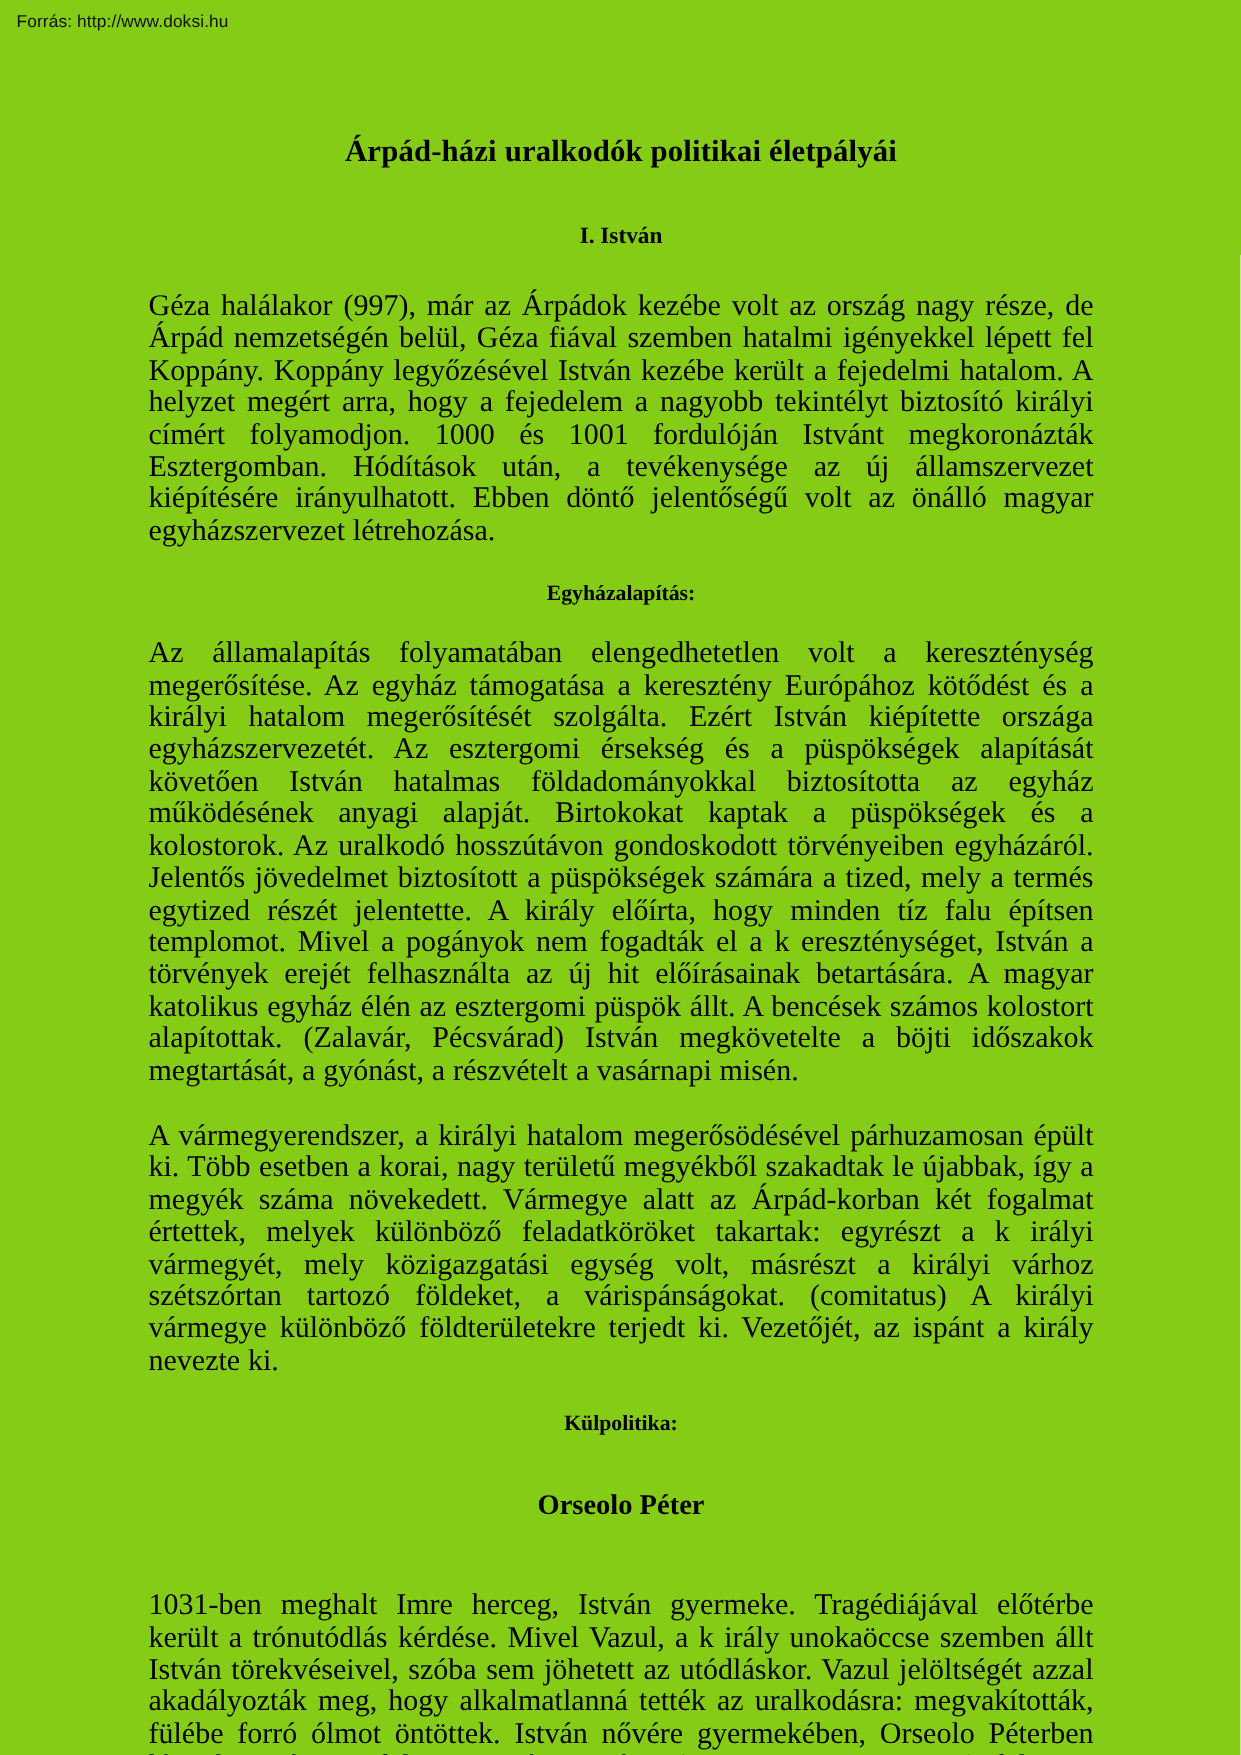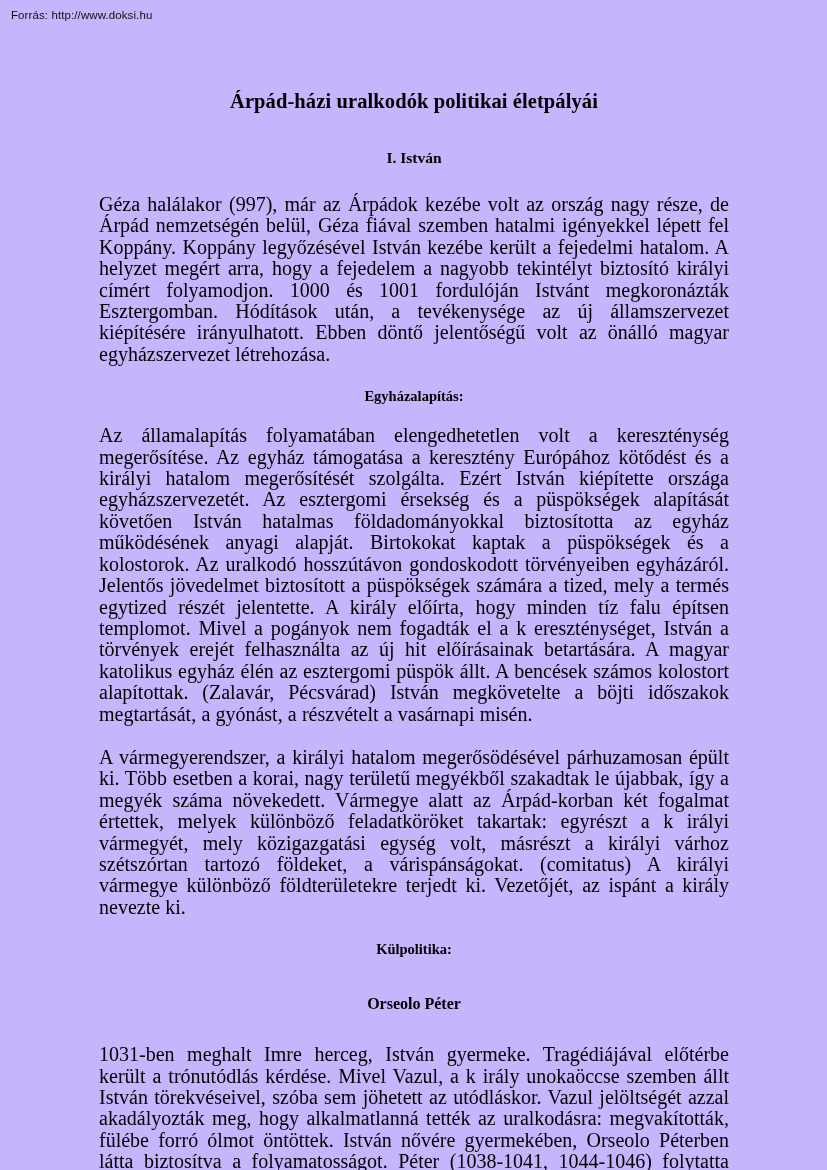--- a/index.html
+++ b/index.html
@@ -6,21 +6,21 @@
   html, body {
     margin: 0;
     padding: 0;
     background: #ffffff;
   }
 
   .page {
     position: relative;
     width: 827px;
     height: 1170px;
-    background: #c4b5fd;
+    background: #84cc16;
     overflow: hidden;
     font-family: "Liberation Serif", "DejaVu Serif", serif;
     color: #000000;
     -webkit-font-smoothing: antialiased;
   }
 
   
   .source-line {
     position: absolute;
     top: 9px;
@@ -53,23 +53,23 @@
 
   .ruler-heading {
     font-size: 15.5px;
     font-weight: bold;
     text-align: center;
     margin: 0 0 26px 0;
     line-height: 20px;
   }
 
   .ruler-heading.large {
-    font-size: 16px;
+    font-size: 19px;
     margin-top: 34px;
-    margin-bottom: 28px;
+    margin-bottom: 44px;
     line-height: 24px;
   }
 
   .section-heading {
     font-size: 14.5px;
     font-weight: bold;
     text-align: center;
     margin: 0 0 20px 0;
     line-height: 18px;
   }

